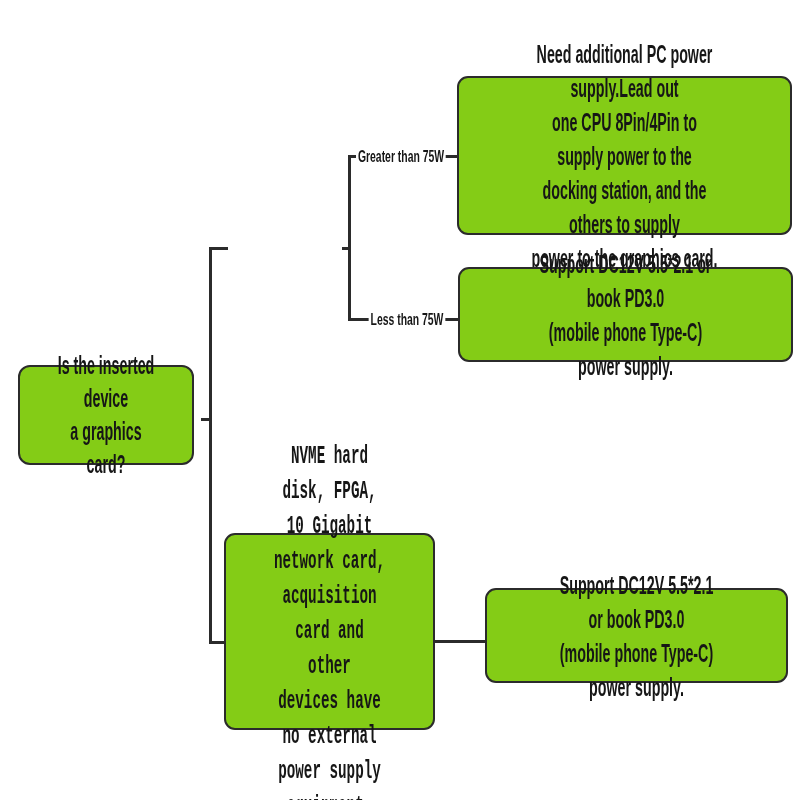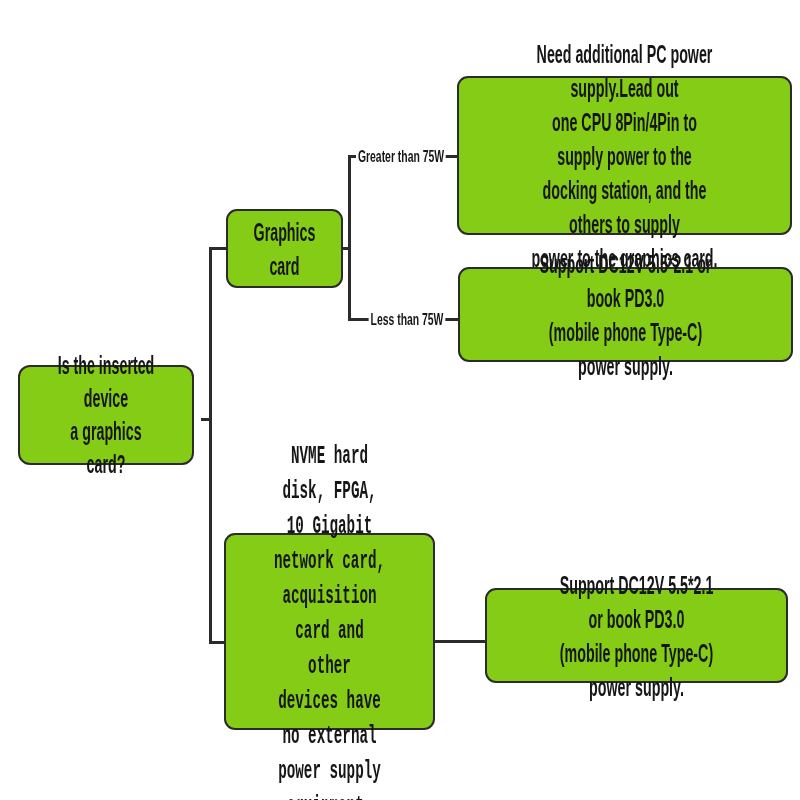--- a/index.html
+++ b/index.html
@@ -69,23 +69,20 @@
   <div class="line" style="left:434px; top:640px; width:53px; height:3px;"></div>
 
   <div class="blabel" style="left:401px; top:157px;">Greater than 75W</div>
   <div class="blabel" style="left:407px; top:320px;">Less than 75W</div>
 
   <div class="node" style="left:18px; top:365px; width:176px; height:100px; border-radius:12px;">
     <div class="txt f-root">Is the inserted device
 a graphics card?</div>
   </div>
 
-  <div class="node" style="left:226px; top:209px; width:117px; height:79px;">
-    <div class="txt f-main">Graphics card</div>
-  </div>
 
   <div class="node" style="left:457px; top:76px; width:335px; height:159px;">
     <div class="txt f-main">Need additional PC power supply.Lead out
 one CPU 8Pin/4Pin to supply power to the
 docking station, and the others to supply
 power to the graphics card.</div>
   </div>
 
   <div class="node" style="left:458px; top:267px; width:335px; height:95px;">
     <div class="txt f-main">Support DC12V 5.5*2.1 or book PD3.0

